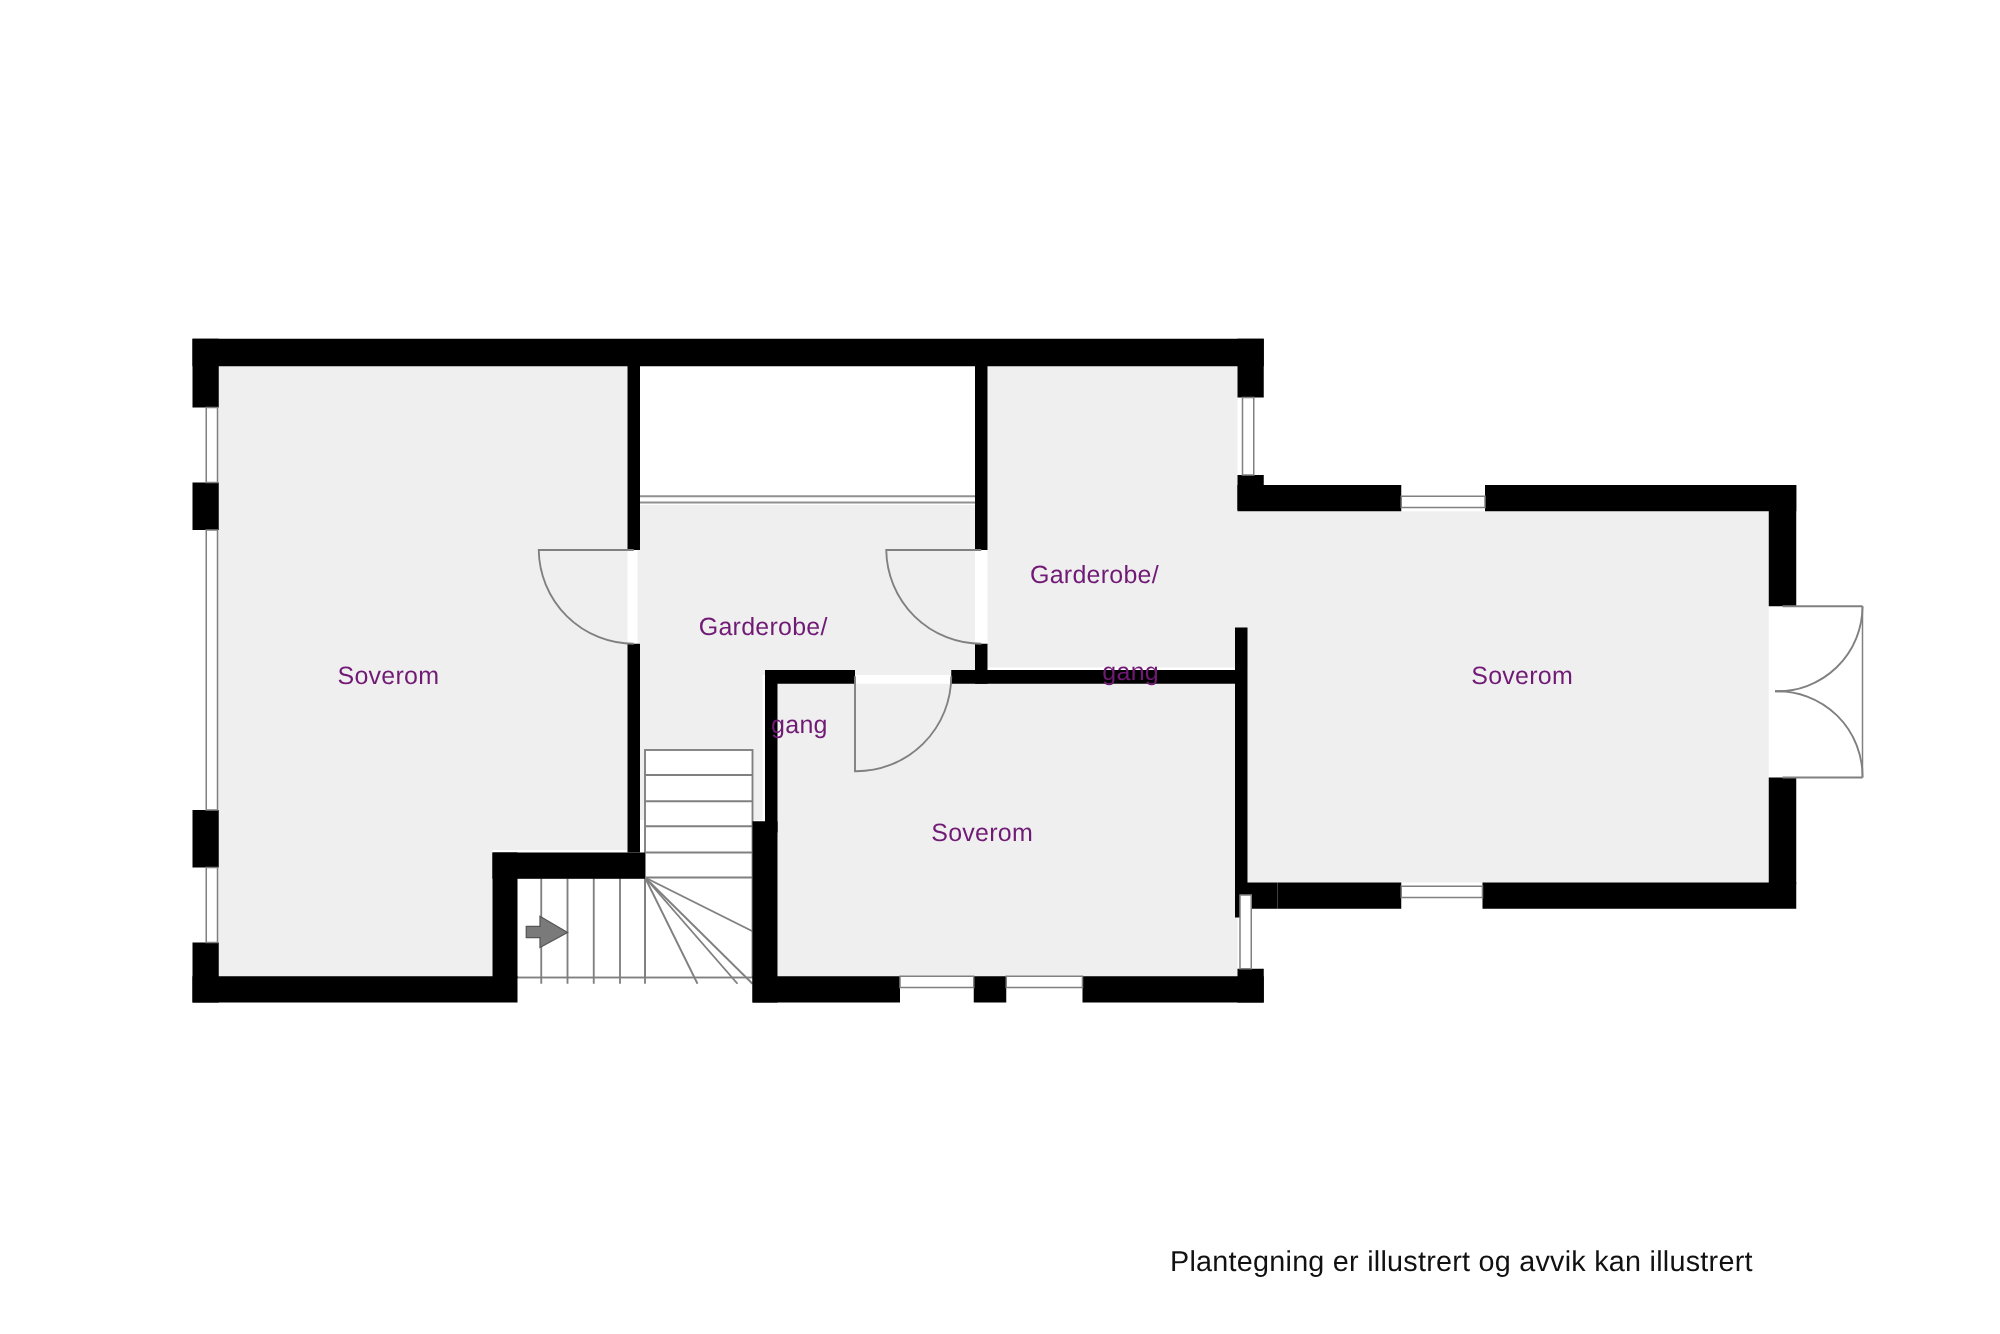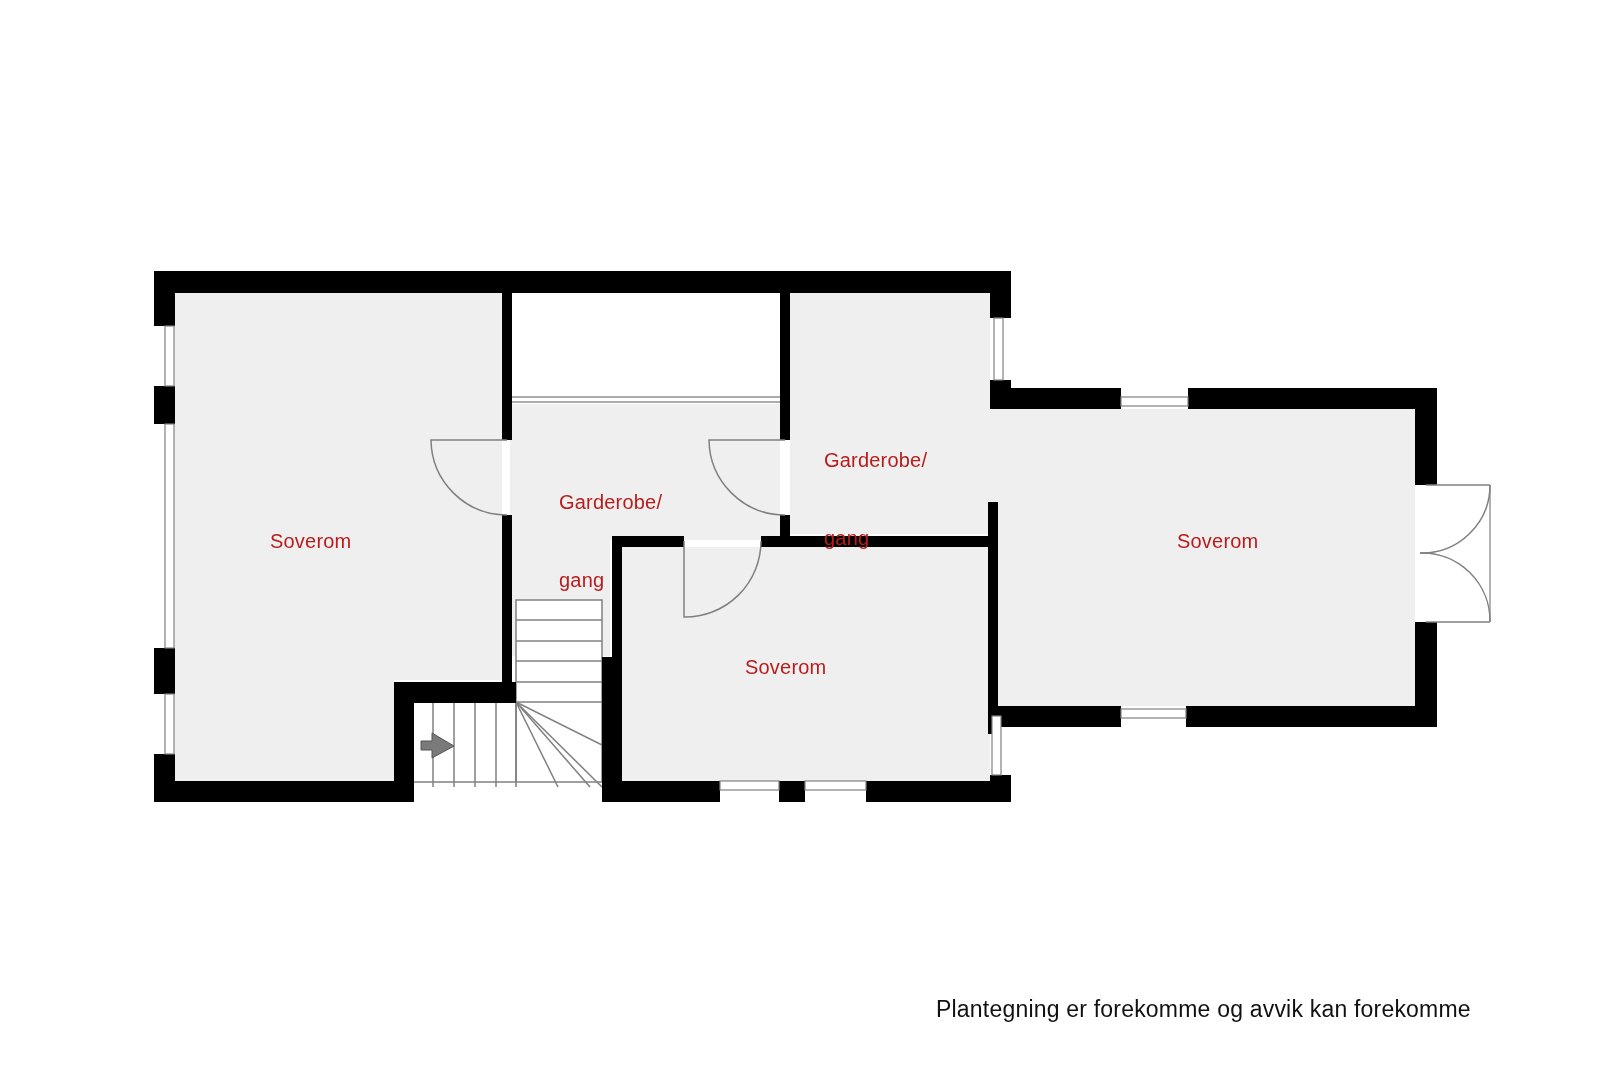--- a/index.html
+++ b/index.html
@@ -1,18 +1,18 @@
 <!DOCTYPE html>
 <html><head>
 <meta charset="utf-8">
 <style>
   html, body { margin: 0; padding: 0; background: #ffffff; }
   body { width: 1600px; height: 1067px; position: relative; overflow: hidden; font-family: "Liberation Sans", "DejaVu Sans", sans-serif; }
   #plan { position: absolute; left: 0; top: 0; width: 1600px; height: 1067px; }
-  .room-label { position: absolute; font-size: 20px; color: #b91c1c; line-height: 26px; letter-spacing: 0.2px; white-space: pre; }
+  .room-label { position: absolute; font-size: 20px; color: #701a75; line-height: 26px; letter-spacing: 0.2px; white-space: pre; text-align: right; }
   .disclaimer { position: absolute; left: 936px; top: 996px; font-size: 23px; color: #111; letter-spacing: 0.2px; white-space: nowrap; }
 </style>
 </head>
 <body>
 
 <svg id="plan" viewBox="0 0 1600 1067" xmlns="http://www.w3.org/2000/svg">
 
   <g fill="#efefef">
 
     <polygon points="174,292 502,292 502,680 394,680 394,782 174,782"></polygon>
@@ -138,13 +138,13 @@
   <div>Garderobe/</div>
   <div>gang</div>
 </div>
 <div class="room-label" style="left:824px; top:395px;">
   <div>Garderobe/</div>
   <div>gang</div>
 </div>
 <div class="room-label" style="left:745px; top:654px;">Soverom</div>
 <div class="room-label" style="left:1177px; top:528px;">Soverom</div>
 
-<div class="disclaimer">Plantegning er forekomme og avvik kan forekomme</div>
+<div class="disclaimer">Plantegning er illustrert og avvik kan illustrert</div>
 
 </body></html>

